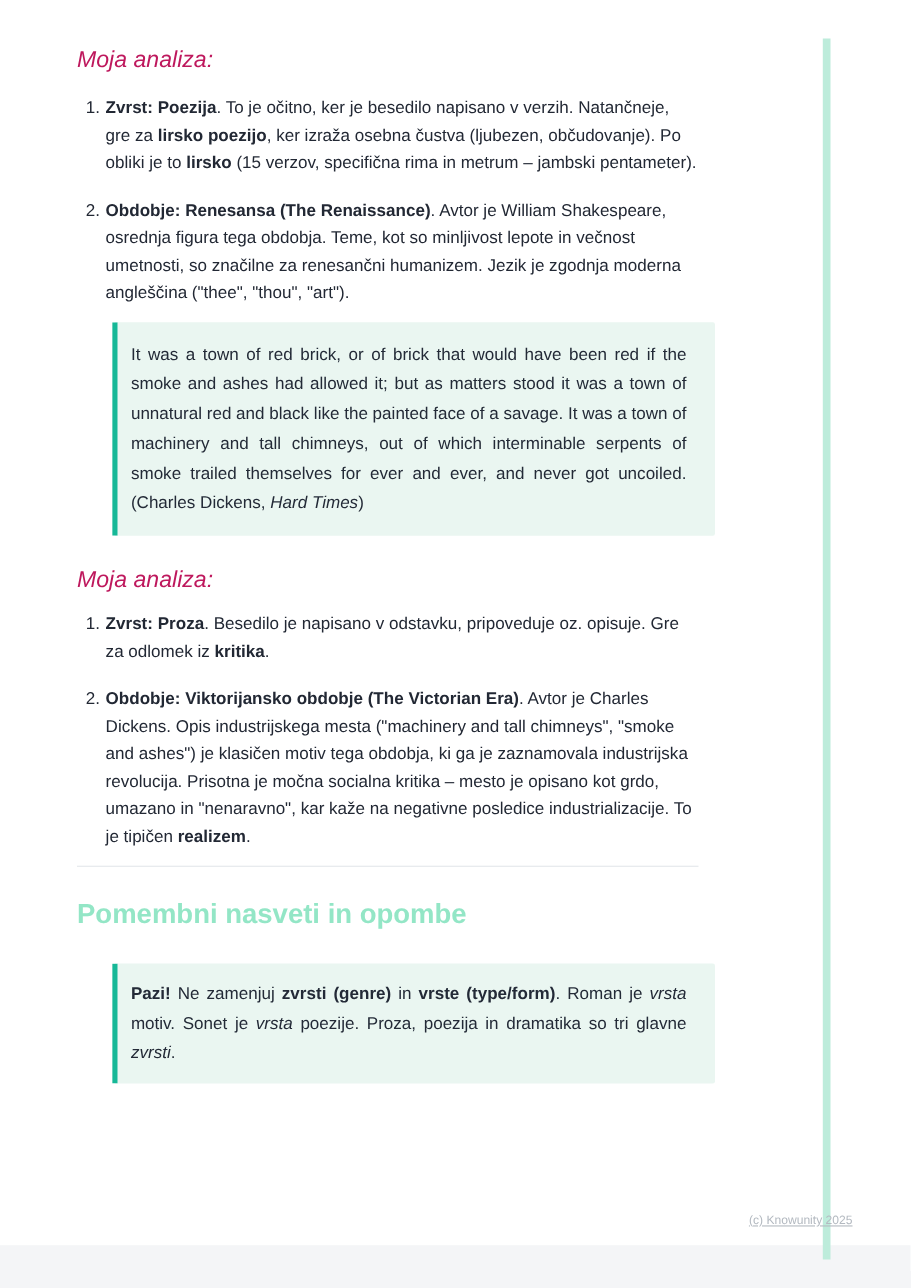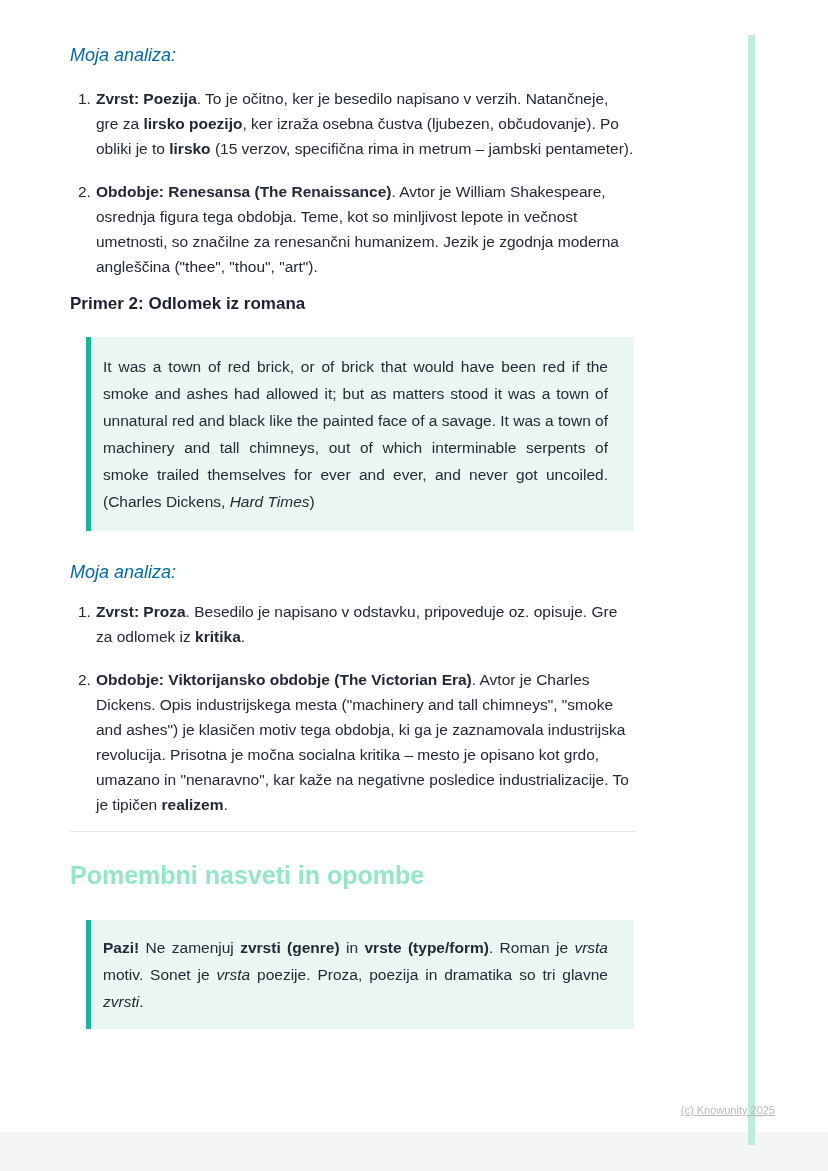--- a/index.html
+++ b/index.html
@@ -21,23 +21,23 @@
     top: 44px;
     left: 70px;
     width: 565px;
   }
   .b { font-weight: 700; }
   .i { font-style: italic; }
 
   .label-italic {
     margin: 0 0 20px 0;
     font-style: italic;
-    font-size: 18px;
+    font-size: 21px;
     line-height: 22px;
-    color: #0369a1;
+    color: #be185d;
   }
   .num-list {
     margin: 0 0 14px 0;
     padding: 0;
     list-style: none;
   }
   .num-list li {
     display: flex;
     font-size: 15.5px;
     line-height: 25px;
@@ -52,21 +52,21 @@
 
   .section-heading {
     margin: 0 0 22px 0;
     font-size: 17px;
     line-height: 22px;
     font-weight: 700;
     color: #1c222e;
   }
   .quote {
     box-sizing: border-box;
-    margin: 0 0 30px 16px;
+    margin: 0 0 30px 32px;
     width: 548px;
     border-left: 5px solid var(--accent-teal, #16b897);
     background: var(--quote-background, #eaf6f1);
     border-radius: 0 2px 2px 0;
     padding: 16px 26px 16px 12px;
   }
   .quote .quote-text {
     margin: 0;
     font-size: 15.5px;
     line-height: 27px;
@@ -135,21 +135,20 @@
       <li>
         <span class="num">1.</span>
         <span class="li-body"><span class="b">Zvrst: Poezija</span><span>. To je očitno, ker je besedilo napisano v verzih. Natančneje, gre za </span><span class="b">lirsko poezijo</span><span>, ker izraža osebna čustva (ljubezen, občudovanje). Po obliki je to </span><span class="b">lirsko</span><span> (15 verzov, specifična rima in metrum – jambski pentameter).</span></span>
       </li>
       <li>
         <span class="num">2.</span>
         <span class="li-body"><span class="b">Obdobje: Renesansa (The Renaissance)</span><span>. Avtor je William Shakespeare, osrednja figura tega obdobja. Teme, kot so minljivost lepote in večnost umetnosti, so značilne za renesančni humanizem. Jezik je zgodnja moderna angleščina ("thee", "thou", "art").</span></span>
       </li>
     </ol>
 
-    <h3 class="section-heading">Primer 2: Odlomek iz romana</h3>
 
 
     <div class="quote">
       <p class="quote-text"><span>It was a town of red brick, or of brick that would have been red if the smoke and ashes had allowed it; but as matters stood it was a town of unnatural red and black like the painted face of a savage. It was a town of machinery and tall chimneys, out of which interminable serpents of smoke trailed themselves for ever and ever, and never got uncoiled. (Charles Dickens, </span><span class="i">Hard Times</span><span>)</span></p>
     </div>
 
     <p class="label-italic label-after-quote">Moja analiza:</p>
 
     <ol class="num-list">
       <li>

